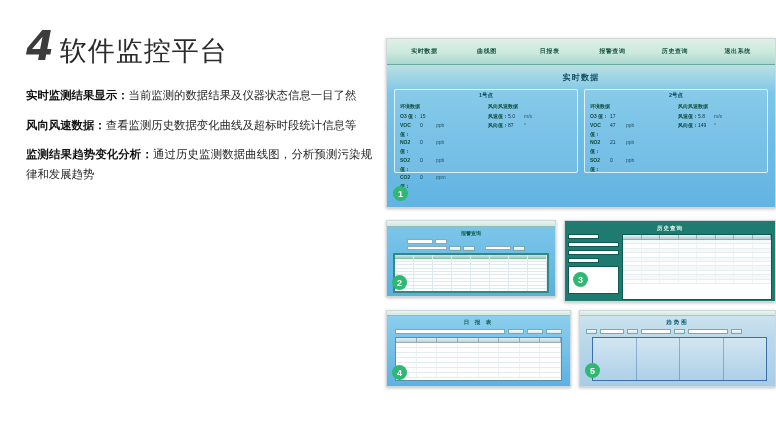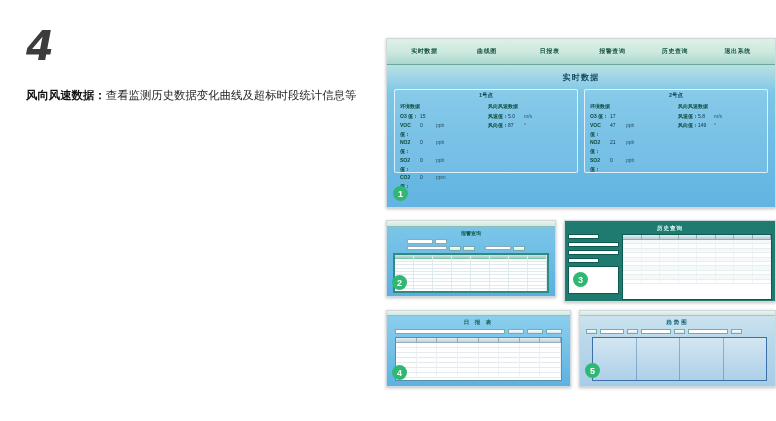--- a/index.html
+++ b/index.html
@@ -233,29 +233,36 @@
   }
   .p5-vcell{flex:1;border-right:1px solid rgba(90,130,175,0.55);}
   .p5-vcell:last-child{border-right:none;}
 </style>
 </head>
 <body>
 
 <div class="left-col">
   <div class="title-row">
     <span class="title-num">4</span>
+    <span class="title-text">软件监控平台</span>
   </div>
 
+  <p class="para">
+    <span class="lead">实时监测结果显示</span><span class="lead">：</span><span>当前监测的数据结果及仪器状态信息一目了然</span>
+  </p>
 
 
 
   <p class="para">
     <span class="lead">风向风速数据</span><span class="lead">：</span><span>查看监测历史数据变化曲线及超标时段统计信息等</span>
   </p>
 
+  <p class="para">
+    <span class="lead">监测结果趋势变化分析</span><span class="lead">：</span><span>通过历史监测数据曲线图，分析预测污染规律和发展趋势</span>
+  </p>
 </div>
 
 <div class="right-col">
 
   <div class="shot" id="panel1">
     <div class="p1-menubar">
       <div class="p1-menu-item">实时数据</div>
       <div class="p1-menu-item">曲线图</div>
       <div class="p1-menu-item">日报表</div>
       <div class="p1-menu-item">报警查询</div>

